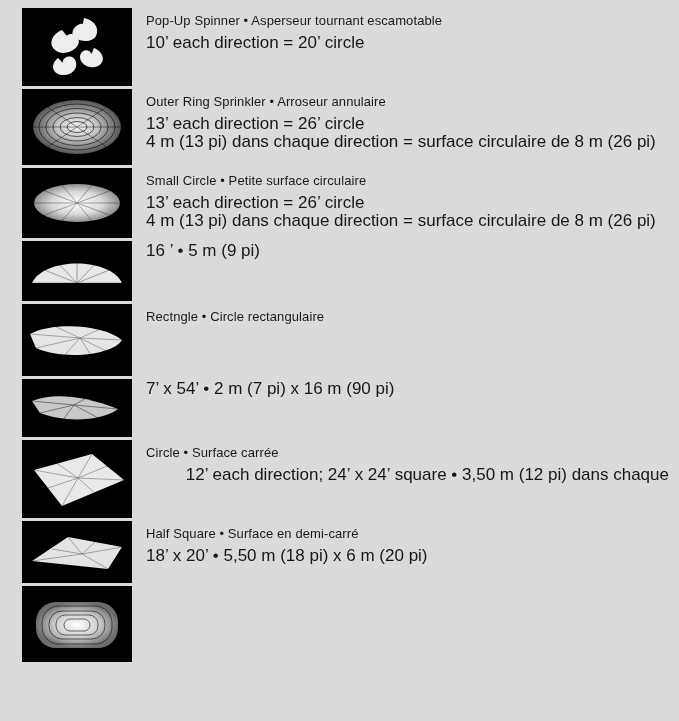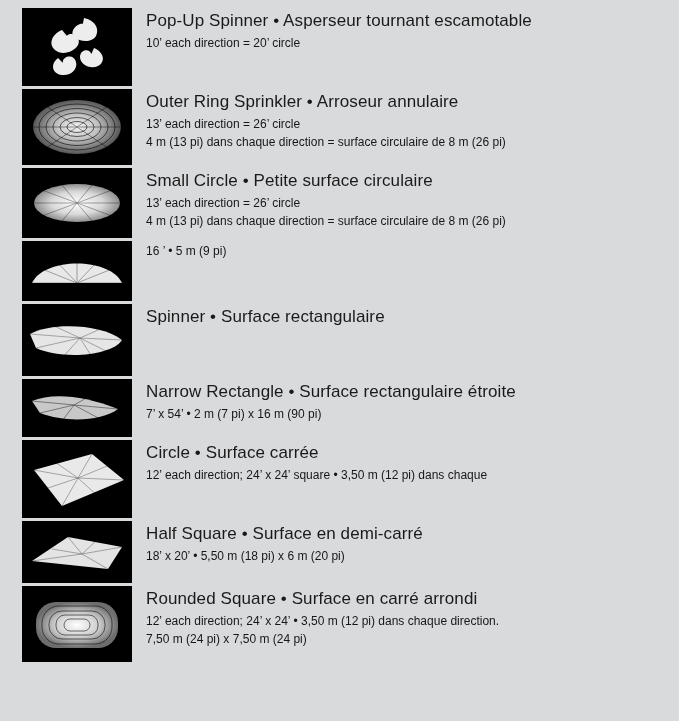--- a/index.html
+++ b/index.html
@@ -34,33 +34,33 @@
     overflow: hidden;
     margin-right: 14px;
   }
   .thumb svg { display: block; }
   .info {
     flex: 1 1 auto;
     padding-top: 1px;
     min-width: 0;
   }
   .title {
-    font-size: 17px;
+    font-size: 13px;
     line-height: 23px;
     color: #1a1a1a;
     letter-spacing: 0.1px;
     white-space: nowrap;
     margin-bottom: 2px;
   }
   .line {
-    font-size: 12px;
+    font-size: 17px;
     line-height: 18px;
     color: #171717;
   }
-  .line.wrap { white-space: normal; }
+  .line.wrap { white-space: normal; text-align: right; }
 
   
   .h1 .thumb { height: 78px; }
   .h2 .thumb { height: 76px; }
   .h3 .thumb { height: 70px; }
   .h4 .thumb { height: 60px; }
   .h5 .thumb { height: 72px; }
   .h6 .thumb { height: 58px; }
   .h7 .thumb { height: 78px; }
   .h8 .thumb { height: 62px; }
@@ -190,41 +190,40 @@
           <line x1="58" y1="34" x2="14" y2="44"></line>
           <line x1="58" y1="34" x2="90" y2="50"></line>
           <line x1="58" y1="34" x2="40" y2="54"></line>
           <line x1="58" y1="34" x2="70" y2="53"></line>
           <line x1="58" y1="34" x2="30" y2="21"></line>
           <line x1="58" y1="34" x2="85" y2="22"></line>
         </g>
       </svg>
     </div>
     <div class="info">
-      <div class="title">Spinner • Surface rectangulaire</div>
+      <div class="title">Rectngle • Circle rectangulaire</div>
     </div>
   </div>
 
   <div class="row h6">
     <div class="thumb">
       <svg width="110" height="58" viewBox="0 0 110 58">
         <rect width="110" height="58" fill="#000"></rect>
         <path d="M10 22 C30 14 60 16 96 30 C80 42 44 44 18 34 Z" fill="#dedede" opacity="0.9"></path>
         <g stroke="#000" stroke-width="0.7" opacity="0.6">
           <line x1="52" y1="26" x2="10" y2="22"></line>
           <line x1="52" y1="26" x2="96" y2="30"></line>
           <line x1="52" y1="26" x2="18" y2="34"></line>
           <line x1="52" y1="26" x2="80" y2="41"></line>
           <line x1="52" y1="26" x2="40" y2="42"></line>
           <line x1="52" y1="26" x2="68" y2="17"></line>
         </g>
       </svg>
     </div>
     <div class="info">
-      <div class="title">Narrow Rectangle • Surface rectangulaire étroite</div>
       <div class="line">7’ x 54’  •  2 m (7 pi) x 16 m (90 pi)</div>
     </div>
   </div>
 
   <div class="row h7">
     <div class="thumb">
       <svg width="110" height="78" viewBox="0 0 110 78">
         <rect width="110" height="78" fill="#000"></rect>
         <path d="M12 30 L70 14 L102 40 L40 66 Z" fill="#e9e9e9"></path>
         <g stroke="#000" stroke-width="0.6" opacity="0.5">
@@ -279,20 +278,15 @@
         </defs>
         <rect x="14" y="16" width="82" height="46" rx="20" ry="20" fill="url(#rg9)"></rect>
         <g stroke="#000" stroke-width="0.8" fill="none" opacity="0.7">
           <rect x="20" y="20" width="70" height="38" rx="17" ry="17"></rect>
           <rect x="27" y="25" width="56" height="28" rx="13" ry="13"></rect>
           <rect x="34" y="29" width="42" height="20" rx="9" ry="9"></rect>
           <rect x="42" y="33" width="26" height="12" rx="6" ry="6"></rect>
         </g>
       </svg>
     </div>
-    <div class="info">
-      <div class="title">Rounded Square • Surface en carré arrondi</div>
-      <div class="line wrap">12’ each direction; 24’ x 24’  •  3,50 m (12 pi) dans chaque direction.</div>
-      <div class="line wrap">7,50 m (24 pi) x 7,50 m (24 pi)</div>
-    </div>
   </div>
 
 </div>
 
 </body></html>

